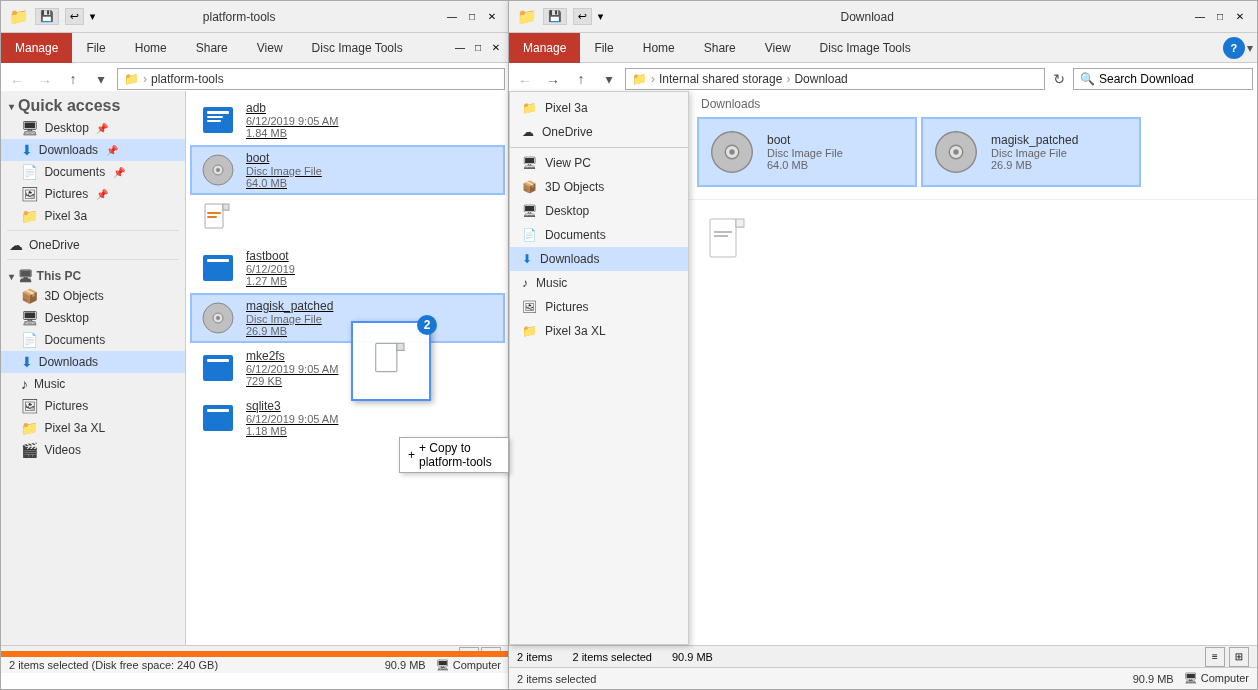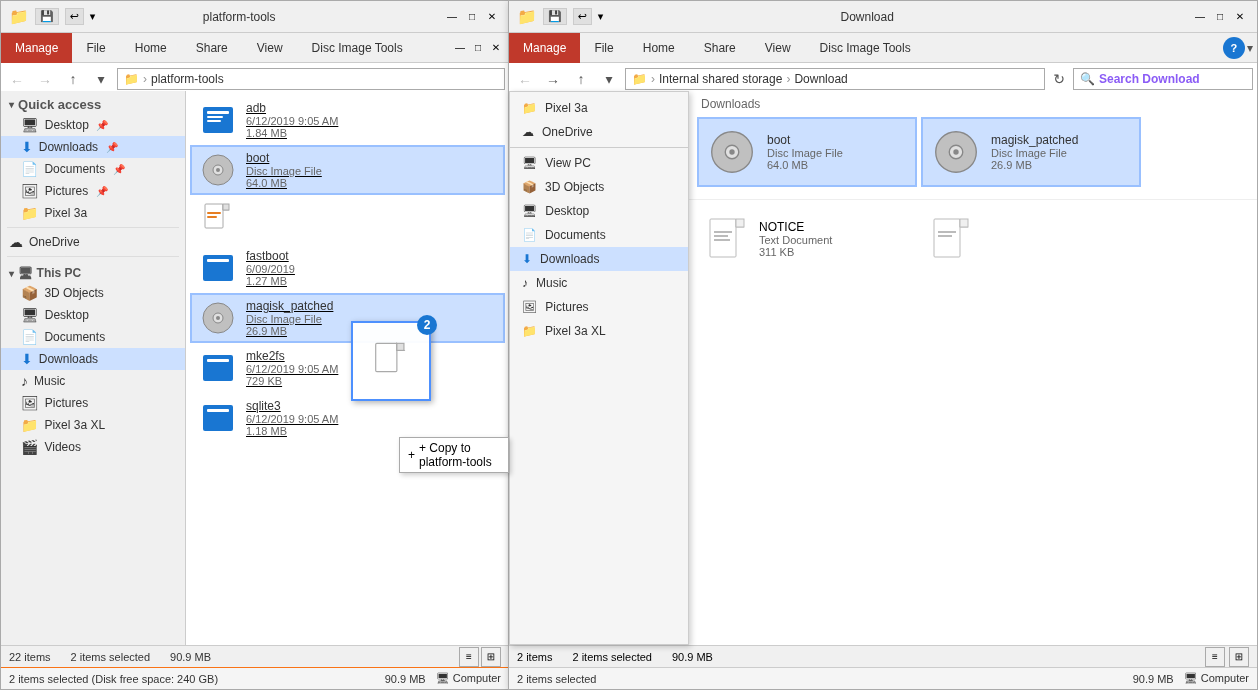--- a/index.html
+++ b/index.html
@@ -287,21 +287,21 @@
     </div>
   </div>
 
   <div style="position:absolute; top:90px; left:0; right:0; bottom:22px; display:flex;">
 
     <div style="width:185px; background:#f0f0f0; border-right:1px solid #ccc; overflow:hidden; display:flex; flex-direction:column;">
       <div style="overflow-y:auto; flex:1; position:relative;">
 
         <div class="sidebar-header">
           <span style="font-size:10px;">▾</span>
-          <span style="color:#555; font-size:13px;">Quick access</span>
+          <span style="color:#555; font-size:16px;">Quick access</span>
         </div>
         <div class="sidebar-item" style="padding-left:20px;">
           <span class="sidebar-icon">🖥</span>
           <span>Desktop</span>
           <span class="pin-icon">📌</span>
         </div>
         <div class="sidebar-item active" style="padding-left:20px;">
           <span class="sidebar-icon" style="color:#1976d2;">⬇</span>
           <span>Downloads</span>
           <span class="pin-icon">📌</span>
@@ -416,21 +416,21 @@
 
         <div class="file-item">
           <div class="file-icon">
             <svg width="34" height="34" viewBox="0 0 34 34">
               <rect x="2" y="4" width="30" height="26" rx="2" fill="#1976d2"></rect>
               <rect x="6" y="8" width="22" height="3" fill="white" rx="1"></rect>
             </svg>
           </div>
           <div class="file-info">
             <span class="file-name">fastboot</span>
-            <span class="file-meta">6/09/2019</span>
+            <span class="file-meta">6/12/2019</span>
             <span class="file-meta">1.27 MB</span>
           </div>
         </div>
 
         <div class="file-item selected">
           <div class="file-icon">
             <svg width="34" height="34" viewBox="0 0 34 34">
               <circle cx="17" cy="17" r="15" fill="#c0c0c0" stroke="#888" stroke-width="1"></circle>
               <circle cx="17" cy="17" r="5" fill="#e0e0e0" stroke="#888" stroke-width="1"></circle>
               <circle cx="17" cy="17" r="2" fill="#888"></circle>
@@ -479,21 +479,21 @@
     <span>2 items selected</span>
     <span>90.9 MB</span>
     <div class="status-right">
       <div class="view-buttons">
         <button class="view-btn">≡</button>
         <button class="view-btn">⊞</button>
       </div>
     </div>
   </div>
 
-  <div class="bottom-status-bar" style="bottom:0; height:22px; background:#f5f5f5; border-top:1px solid #f97316; font-size:11px; display:flex; align-items:center; padding:0 8px;">
+  <div class="bottom-status-bar" style="bottom:16px; height:22px; background:#f5f5f5; border-top:6px solid #f97316; font-size:11px; display:flex; align-items:center; padding:0 8px;">
     <span>2 items selected (Disk free space: 240 GB)</span>
     <span style="margin-left:auto;">90.9 MB</span>
     <span style="margin-left:10px;">🖥 Computer</span>
   </div>
 
   <div style="position:absolute; left:350px; top:320px; z-index:150; pointer-events:none;">
     <div style="position:relative; width:80px; height:80px; background:rgba(255,255,255,0.95); border:2px solid #4d90fe; display:flex; flex-direction:column; align-items:center; justify-content:center; box-shadow:2px 2px 6px rgba(0,0,0,0.3);">
       <svg width="40" height="40" viewBox="0 0 34 34">
         <rect x="4" y="2" width="18" height="24" rx="1" fill="white" stroke="#aaa"></rect>
         <polygon points="22,2 28,8 22,8" fill="#ccc" stroke="#aaa"></polygon>
@@ -561,21 +561,21 @@
     <div class="address-path" style="position:relative;">
       <span style="color:#555; margin-right:4px;">📁</span>
       <span style="margin-right:4px; color:#999;">›</span>
       <span>Internal shared storage</span>
       <span style="margin: 0 4px; color:#999;">›</span>
       <span>Download</span>
     </div>
     <button class="refresh-btn">↻</button>
     <div class="search-box">
       <span style="font-size:12px; margin-right:4px;">🔍</span>
-      <span style="color:#8b5cf6; font-size:12px;font-weight:bold;">Search Download</span>
+      <span style="color:#000000; font-size:12px;">Search Download</span>
     </div>
   </div>
 
   <div style="position:absolute; top:90px; left:0; right:0; bottom:44px; display:flex;">
 
     <div class="nav-dropdown" style="position:absolute; left:0; top:0; width:180px; height:100%; z-index:50; background:#f5f5f5; border-right:1px solid #ccc; overflow-y:auto;">
       <div class="nav-dropdown-item">
         <span>📁</span>
           <span>Pixel 3a</span>
       </div>
@@ -651,47 +651,30 @@
           </div>
           <div style="display:flex; flex-direction:column;">
             <span style="font-size:12px; font-weight:500; color:#333;">magisk_patched</span>
             <span style="font-size:11px; color:#666;">Disc Image File</span>
             <span style="font-size:11px; color:#666;">26.9 MB</span>
           </div>
         </div>
       </div>
 
       <div style="display:flex; flex-wrap:wrap; padding:4px 8px; gap:4px; margin-top:8px; border-top:1px solid #eee;">
+
 
         <div style="width:220px; height:70px; display:flex; align-items:center; padding:6px 8px; gap:10px; cursor:pointer;">
           <div style="width:44px; height:44px; display:flex; align-items:center; justify-content:center;">
             <svg width="38" height="44" viewBox="0 0 38 44">
               <rect x="2" y="2" width="26" height="38" rx="1" fill="white" stroke="#bbb"></rect>
               <polygon points="28,2 36,10 28,10" fill="#ddd" stroke="#bbb"></polygon>
               <rect x="28" y="2" width="8" height="8" fill="#f0f0f0" stroke="#bbb"></rect>
               <rect x="6" y="14" width="18" height="2" fill="#bbb"></rect>
               <rect x="6" y="18" width="14" height="2" fill="#bbb"></rect>
-              <rect x="6" y="22" width="16" height="2" fill="#bbb"></rect>
-            </svg>
-          </div>
-          <div style="display:flex; flex-direction:column;">
-            <span style="font-size:12px; font-weight:500;">NOTICE</span>
-            <span style="font-size:11px; color:#666;">Text Document</span>
-            <span style="font-size:11px; color:#666;">311 KB</span>
-          </div>
-        </div>
-
-        <div style="width:220px; height:70px; display:flex; align-items:center; padding:6px 8px; gap:10px; cursor:pointer;">
-          <div style="width:44px; height:44px; display:flex; align-items:center; justify-content:center;">
-            <svg width="38" height="44" viewBox="0 0 38 44">
-              <rect x="2" y="2" width="26" height="38" rx="1" fill="white" stroke="#bbb"></rect>
-              <polygon points="28,2 36,10 28,10" fill="#ddd" stroke="#bbb"></polygon>
-              <rect x="28" y="2" width="8" height="8" fill="#f0f0f0" stroke="#bbb"></rect>
-              <rect x="6" y="14" width="18" height="2" fill="#bbb"></rect>
-              <rect x="6" y="18" width="14" height="2" fill="#bbb"></rect>
             </svg>
           </div>
         </div>
       </div>
     </div>
   </div>
 
   <div style="position:absolute; bottom:22px; left:0; right:0; height:22px; background:#f0f0f0; border-top:1px solid #ccc; display:flex; align-items:center; padding:0 8px; font-size:11px; gap:20px;">
     <span>2 items</span>
     <span>2 items selected</span>

